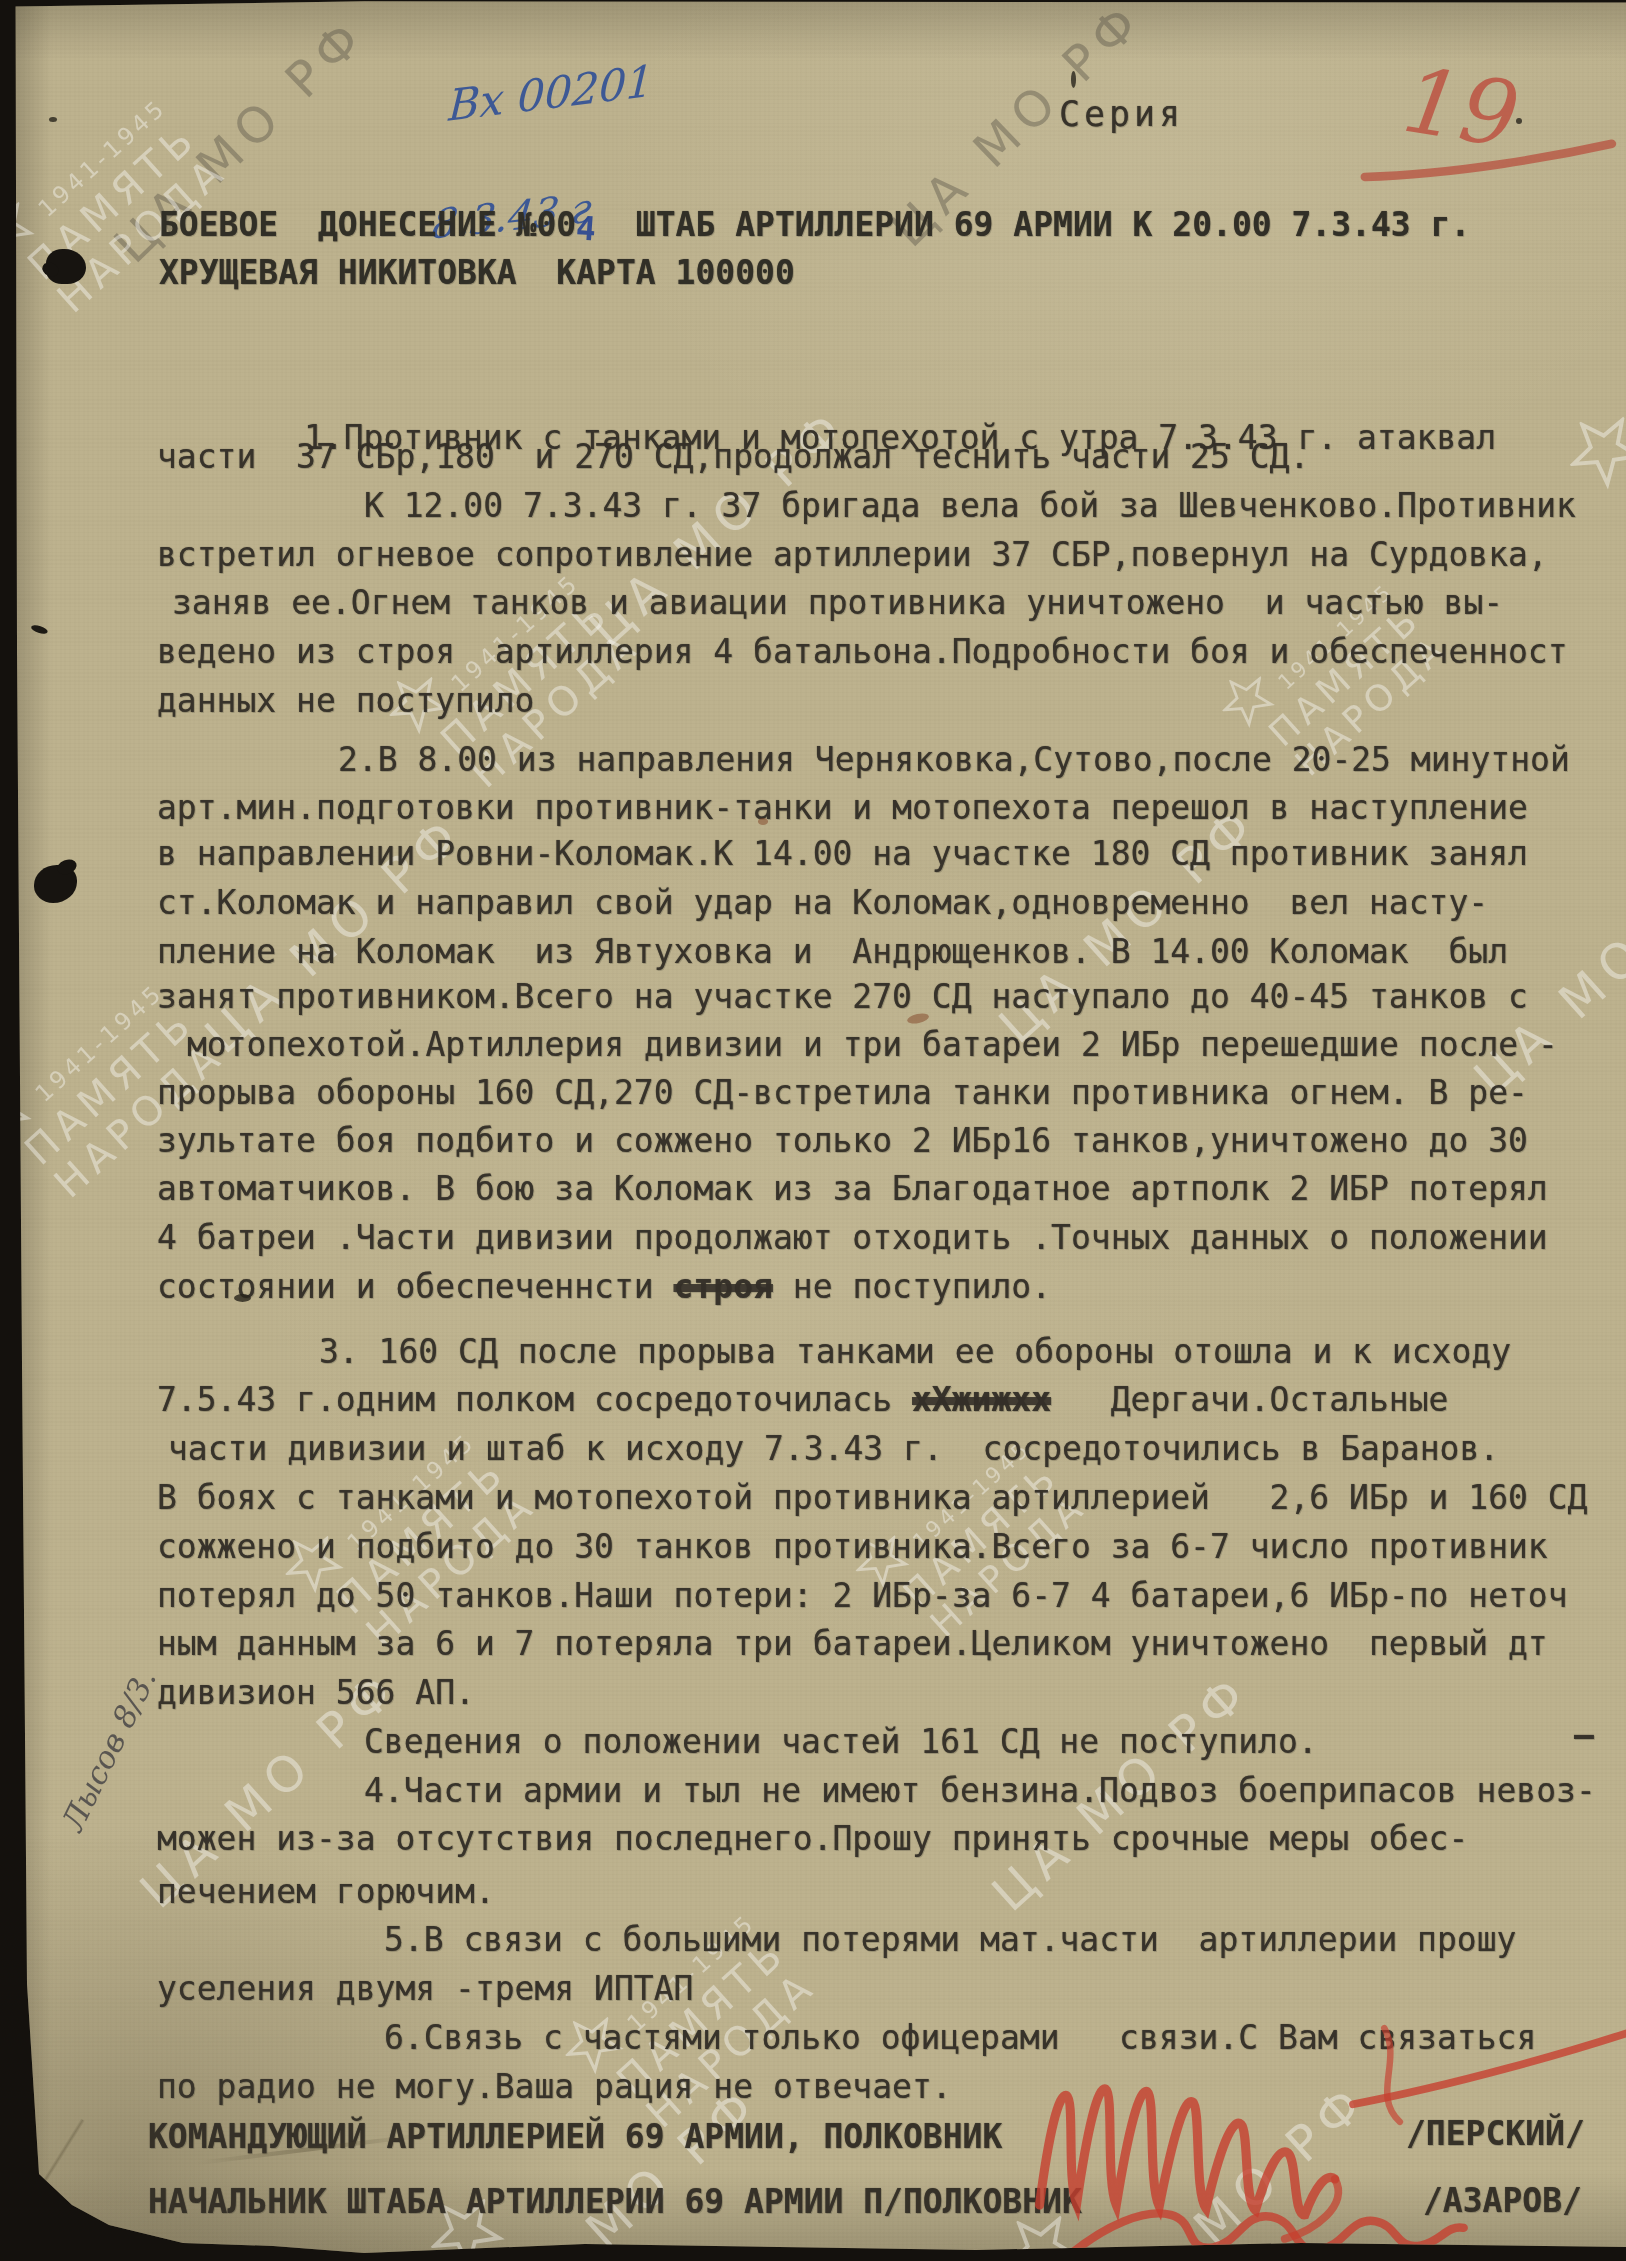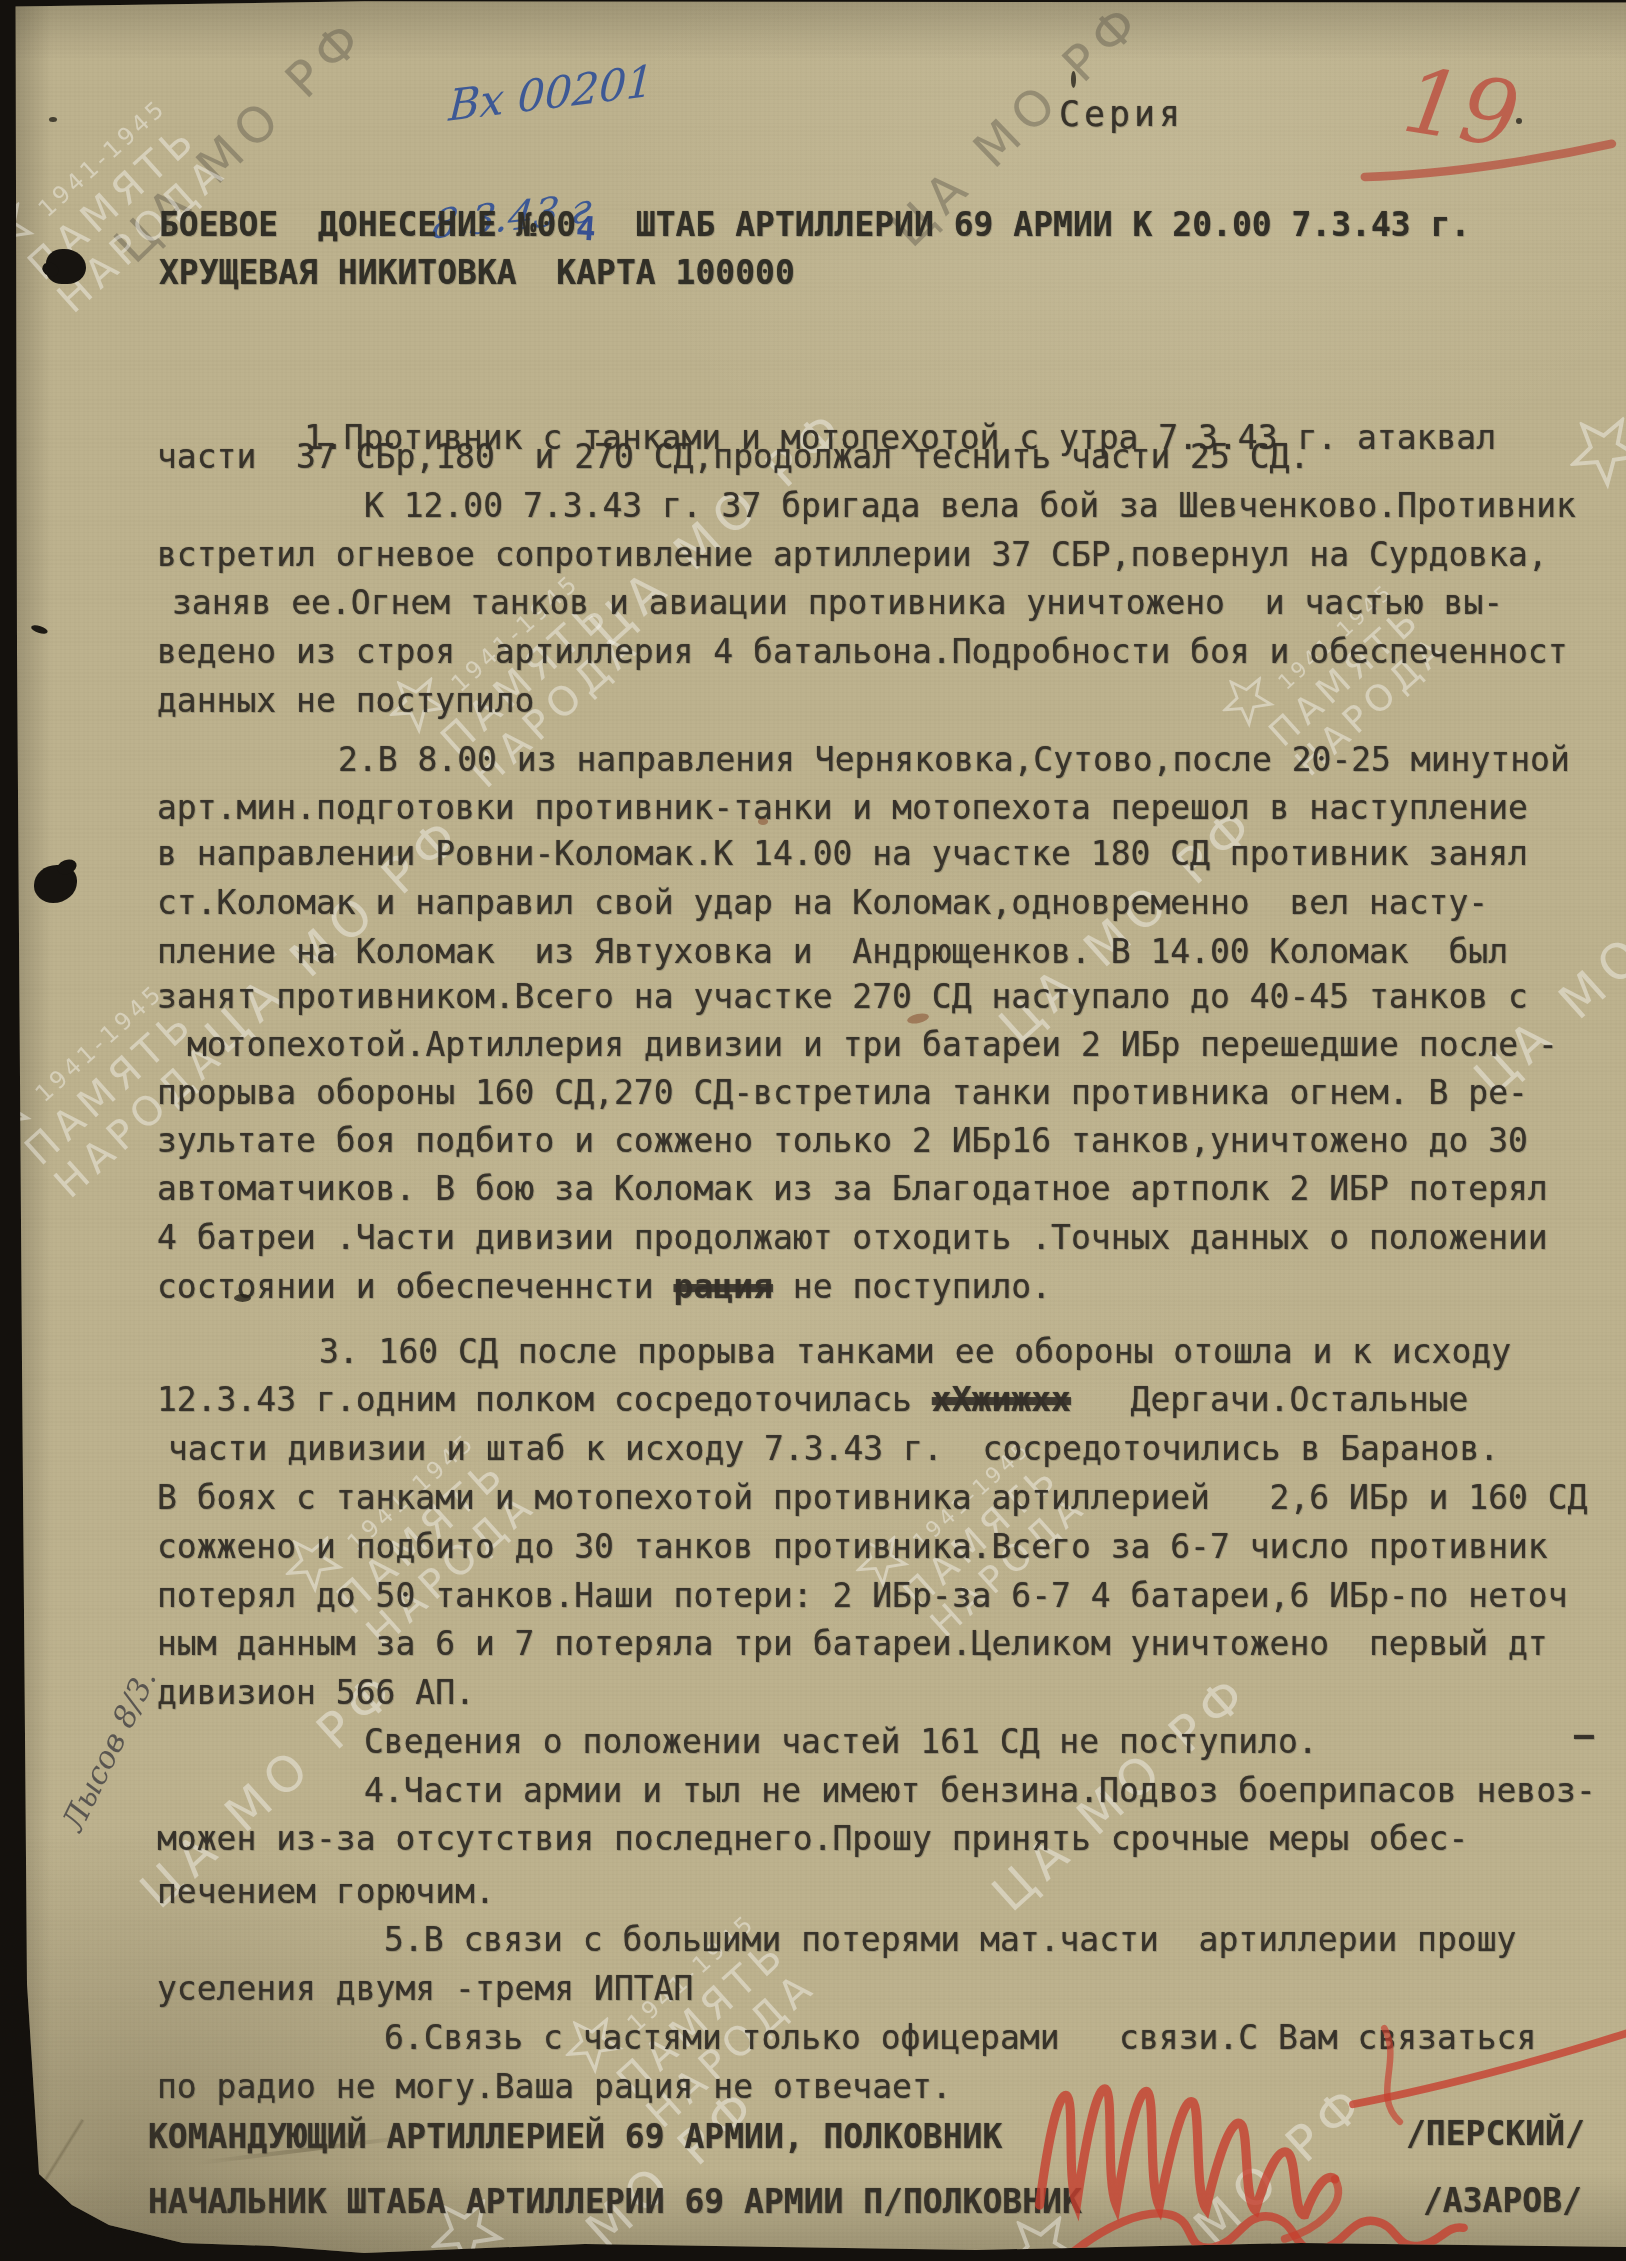--- a/index.html
+++ b/index.html
@@ -200,23 +200,23 @@
         <div class="tline" style="left: 157px; top: 790px;">арт.мин.подготовки противник-танки и мотопехота перешол в наступление</div>
         <div class="tline" style="left: 157px; top: 836px;">в направлении Ровни-Коломак.К 14.00 на участке 180 СД противник занял</div>
         <div class="tline" style="left: 157px; top: 885px;">ст.Коломак и направил свой удар на Коломак,одновременно  вел насту-</div>
         <div class="tline" style="left: 157px; top: 934px;">пление на Коломак  из Явтуховка и  Андрющенков. В 14.00 Коломак  был</div>
         <div class="tline" style="left: 157px; top: 979px;">занят противником.Всего на участке 270 СД наступало до 40-45 танков с</div>
         <div class="tline" style="left: 157px; top: 1027px; padding-left: 30px;">мотопехотой.Артиллерия дивизии и три батареи 2 ИБр перешедшие после -</div>
         <div class="tline" style="left: 157px; top: 1075px;">прорыва обороны 160 СД,270 СД-встретила танки противника огнем. В ре-</div>
         <div class="tline" style="left: 157px; top: 1123px;">зультате боя подбито и сожжено только 2 ИБр16 танков,уничтожено до 30</div>
         <div class="tline" style="left: 157px; top: 1171px;">автоматчиков. В бою за Коломак из за Благодатное артполк 2 ИБР потерял</div>
         <div class="tline" style="left: 157px; top: 1220px;">4 батреи .Части дивизии продолжают отходить .Точных данных о положении</div>
-        <div class="tline" style="left: 157px; top: 1269px;"><span>состоянии и обеспеченнсти </span><span class="struck">рация</span><span> не поступило.</span></div>
+        <div class="tline" style="left: 157px; top: 1269px;"><span>состоянии и обеспеченнсти </span><span class="struck">строя</span><span> не поступило.</span></div>
         <div class="tline" style="left: 319px; top: 1334px;">3. 160 СД после прорыва танками ее обороны отошла и к исходу</div>
-        <div class="tline" style="left: 157px; top: 1382px;"><span>12.3.43 г.одним полком сосредоточилась </span><span class="struck">хХжижхх</span><span>   Дергачи.Остальные</span></div>
+        <div class="tline" style="left: 157px; top: 1382px;"><span>7.5.43 г.одним полком сосредоточилась </span><span class="struck">хХжижхх</span><span>   Дергачи.Остальные</span></div>
         <div class="tline" style="left: 168px; top: 1431px;">части дивизии и штаб к исходу 7.3.43 г.  сосредоточились в Баранов.</div>
         <div class="tline" style="left: 157px; top: 1480px;">В боях с танками и мотопехотой противника артиллерией   2,6 ИБр и 160 СД</div>
         <div class="tline" style="left: 157px; top: 1529px;">сожжено и подбито до 30 танков противника.Всего за 6-7 число противник</div>
         <div class="tline" style="left: 157px; top: 1578px;">потерял до 50 танков.Наши потери: 2 ИБр-за 6-7 4 батареи,6 ИБр-по неточ</div>
         <div class="tline" style="left: 157px; top: 1626px;">ным данным за 6 и 7 потеряла три батареи.Целиком уничтожено  первый дт</div>
         <div class="tline" style="left: 157px; top: 1675px;">дивизион 566 АП.</div>
         <div class="tline" style="left: 364px; top: 1724px; text-align: center;">Сведения о положении частей 161 СД не поступило.</div>
         <div class="tline dash" style="left: 1574px; top: 1717px;">–</div>
         <div class="tline" style="left: 364px; top: 1773px;">4.Части армии и тыл не имеют бензина.Подвоз боеприпасов невоз-</div>
         <div class="tline" style="left: 157px; top: 1821px;">можен из-за отсутствия последнего.Прошу принять срочные меры обес-</div>

